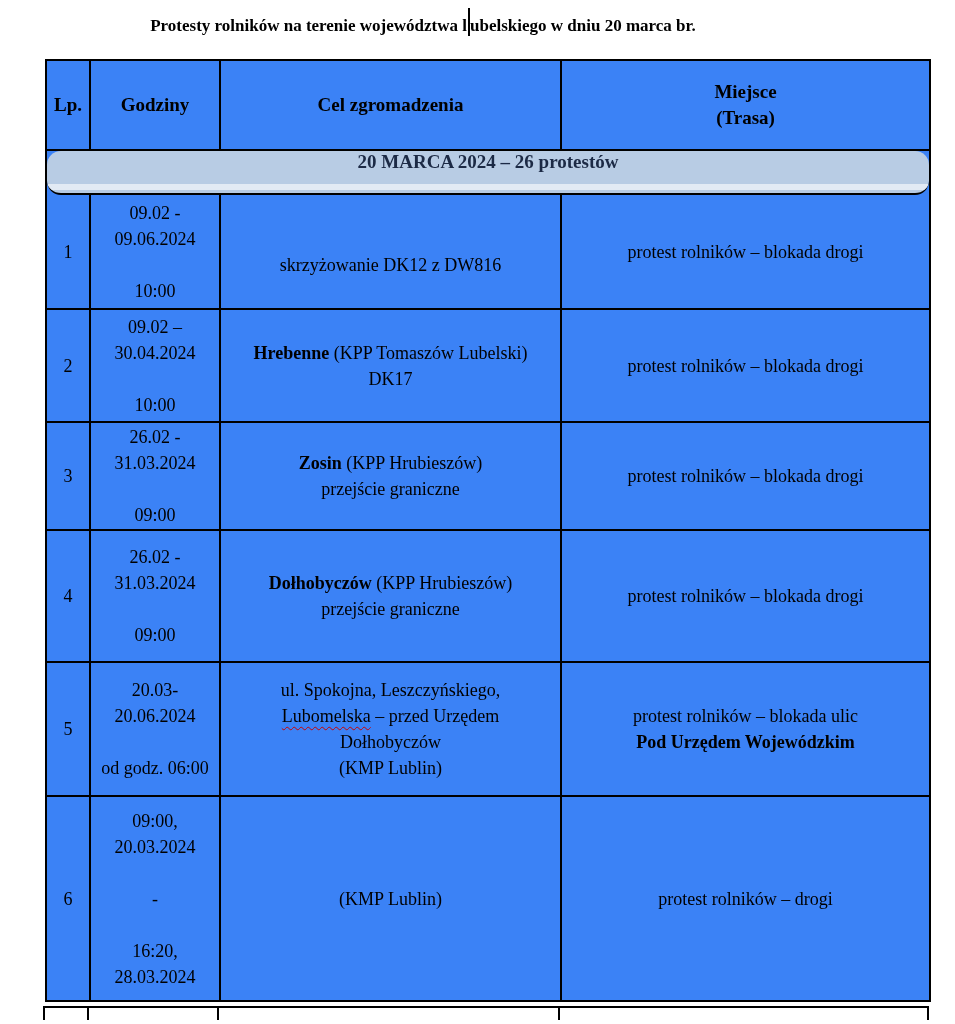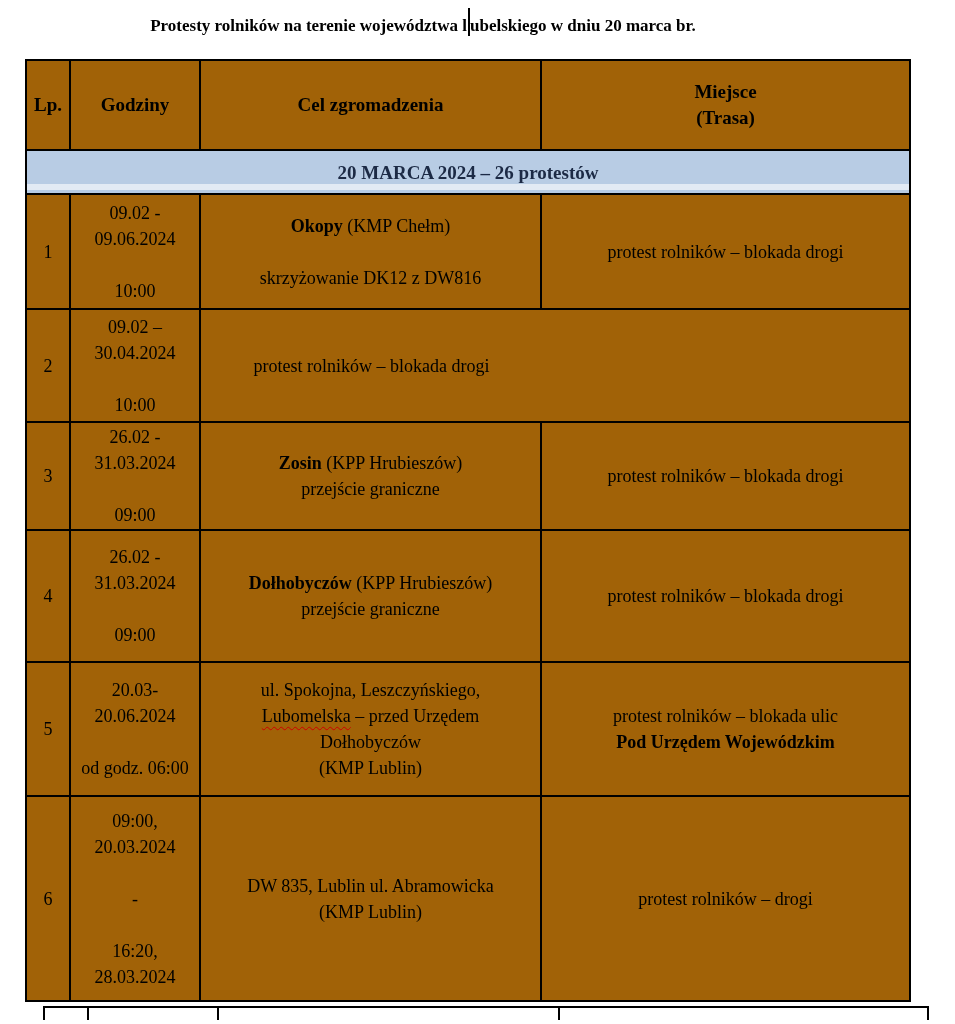--- a/index.html
+++ b/index.html
@@ -21,25 +21,25 @@
     white-space:nowrap;
   }
   .caret {
     display:inline-block;
     width:2px; height:28px;
     background:#000;
     vertical-align:-5px;
     margin-left:1px;
   }
   .doc-table {
-    margin:16px 0 0 25px;
+    margin:16px 0 0 45px;
     width:886px;
     box-sizing:border-box;
     border:2px solid #000;
-    background:#a16207;
+    background:#3b82f6;
   }
   .t-row {
     display:grid;
     grid-template-columns:44px 130px 341px 1fr;
     box-sizing:border-box;
   }
   .t-row > .cell { border-right:2px solid #000; }
   .t-row > .cell:last-child { border-right:0; }
   .cell {
     display:flex; flex-direction:column;
@@ -47,30 +47,31 @@
     text-align:center;
     box-sizing:border-box;
     padding:3px 2px;
     overflow:hidden;
   }
   .header-row { height:90px; border-bottom:2px solid #000; }
   .header-row .cell { font-weight:bold; font-size:19px; line-height:25px; }
   .banner-row {
     height:44px;
     border-bottom:2px solid #000;
-    display:flex; align-items:flex-end; justify-content:center;
+    display:flex; align-items:flex-start; justify-content:center;
     background:linear-gradient(to bottom,
       #b8cce4 0, #b8cce4 33px,
       #e2eaf4 33px, #e2eaf4 39px,
       #b8cce4 39px, #b8cce4 44px);
     font-weight:bold;
     font-size:19px;
     color:#1c2a45;
     padding-bottom:9px;
     box-sizing:border-box;
+    border-radius:14px;
   }
   .body-row { border-bottom:2px solid #000; }
   .body-row:last-child { border-bottom:0; }
   .body-row .cell { font-size:18px; }
   .line { line-height:26px; min-height:26px; white-space:nowrap; }
   .b { font-weight:bold; }
   .wavy {
     text-decoration:underline;
     text-decoration-style:wavy;
     text-decoration-color:#cc0000;
@@ -122,37 +123,40 @@
         <div class="cell">
           <div class="line"><span>1</span></div>
         </div>
         <div class="cell">
           <div class="line"><span>09.02 -</span></div>
           <div class="line"><span>09.06.2024</span></div>
           <div class="line">&nbsp;</div>
           <div class="line"><span>10:00</span></div>
         </div>
         <div class="cell">
-          <div class="line"><span class="b">Okopy</span><span> (KMP Chełm)</span></div>
           <div class="line">&nbsp;</div>
           <div class="line"><span>skrzyżowanie DK12 z DW816</span></div>
         </div>
         <div class="cell">
           <div class="line"><span>protest rolników – blokada drogi</span></div>
         </div>
       </div>
       <div class="t-row body-row" style="height: 113px;">
         <div class="cell">
           <div class="line"><span>2</span></div>
         </div>
         <div class="cell">
           <div class="line"><span>09.02 –</span></div>
           <div class="line"><span>30.04.2024</span></div>
           <div class="line">&nbsp;</div>
           <div class="line"><span>10:00</span></div>
+        </div>
+        <div class="cell">
+          <div class="line"><span class="b">Hrebenne</span><span> (KPP Tomaszów Lubelski)</span></div>
+          <div class="line"><span>DK17</span></div>
         </div>
         <div class="cell">
           <div class="line"><span>protest rolników – blokada drogi</span></div>
         </div>
       </div>
       <div class="t-row body-row" style="height: 108px;">
         <div class="cell">
           <div class="line"><span>3</span></div>
         </div>
         <div class="cell">
@@ -215,21 +219,20 @@
         <div class="cell">
           <div class="line"><span>09:00,</span></div>
           <div class="line"><span>20.03.2024</span></div>
           <div class="line">&nbsp;</div>
           <div class="line"><span>-</span></div>
           <div class="line">&nbsp;</div>
           <div class="line"><span>16:20,</span></div>
           <div class="line"><span>28.03.2024</span></div>
         </div>
         <div class="cell">
-          <div class="line"><span>DW 835, Lublin ul. Abramowicka</span></div>
           <div class="line"><span>(KMP Lublin)</span></div>
         </div>
         <div class="cell">
           <div class="line"><span>protest rolników – drogi</span></div>
         </div>
       </div>
     </div>
 
 </div>
 

